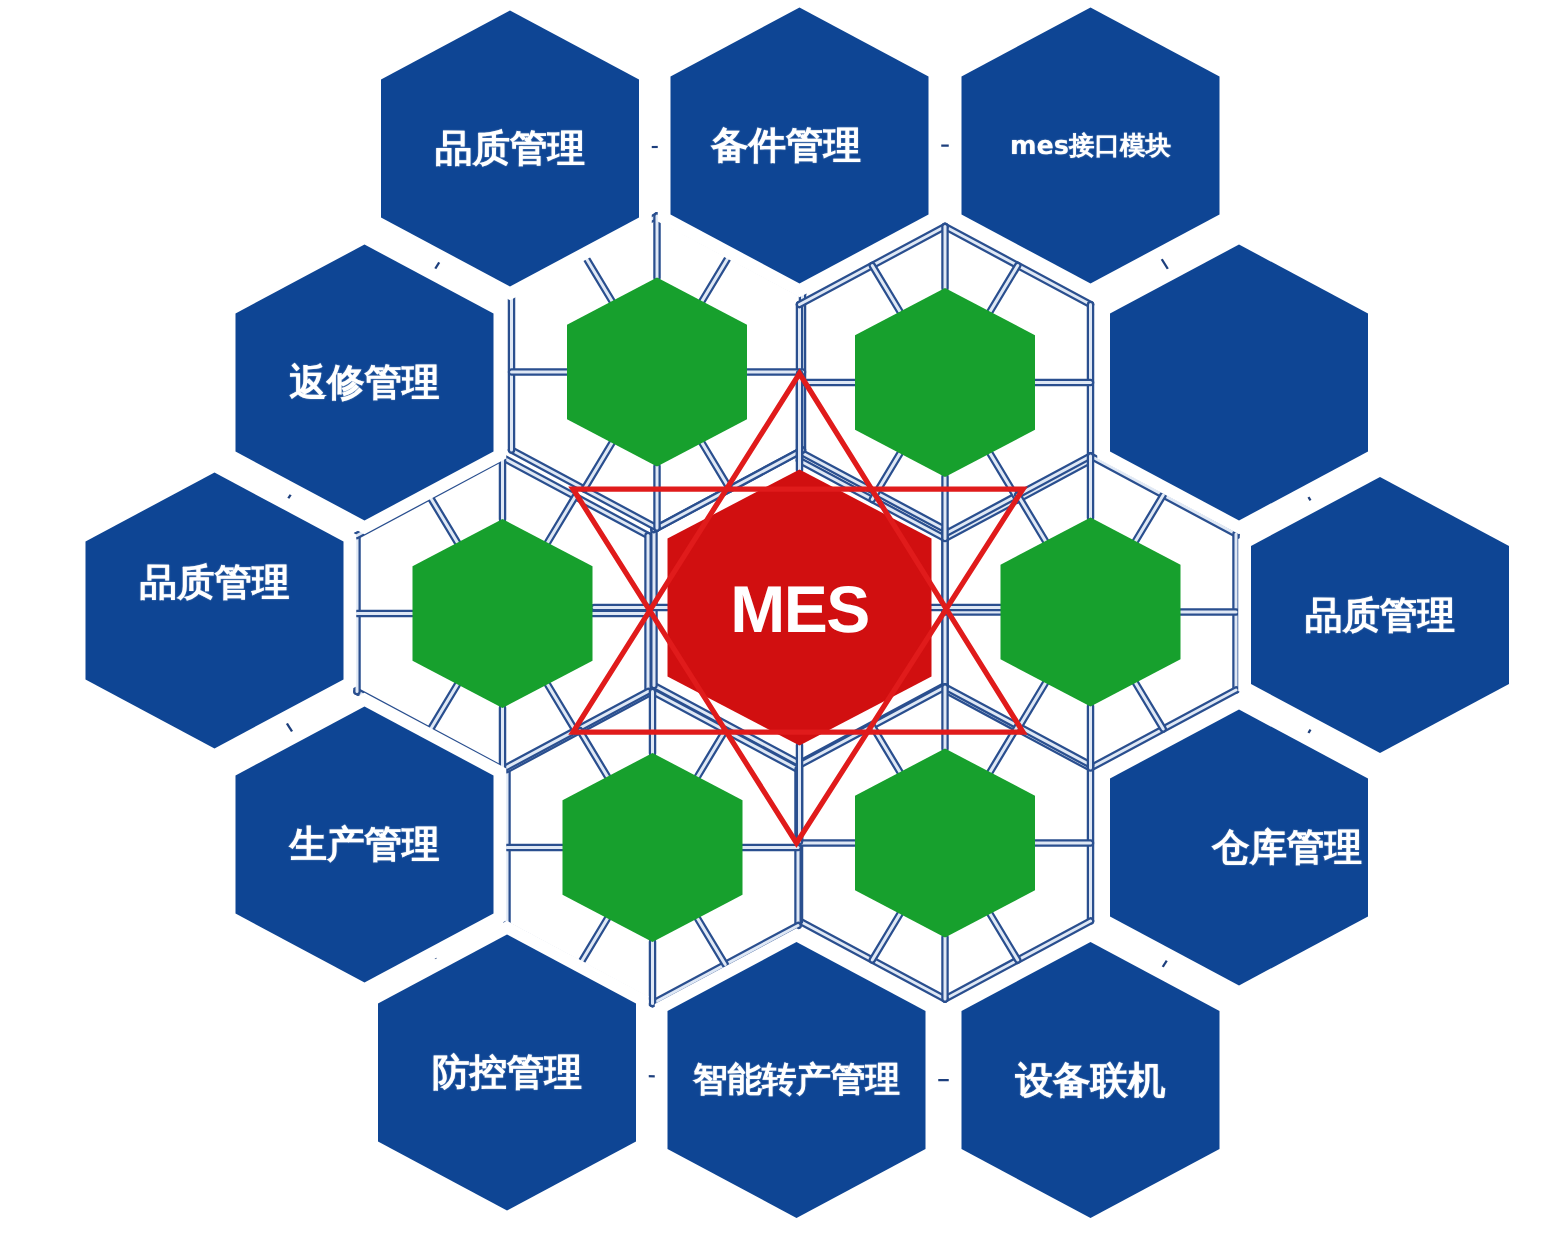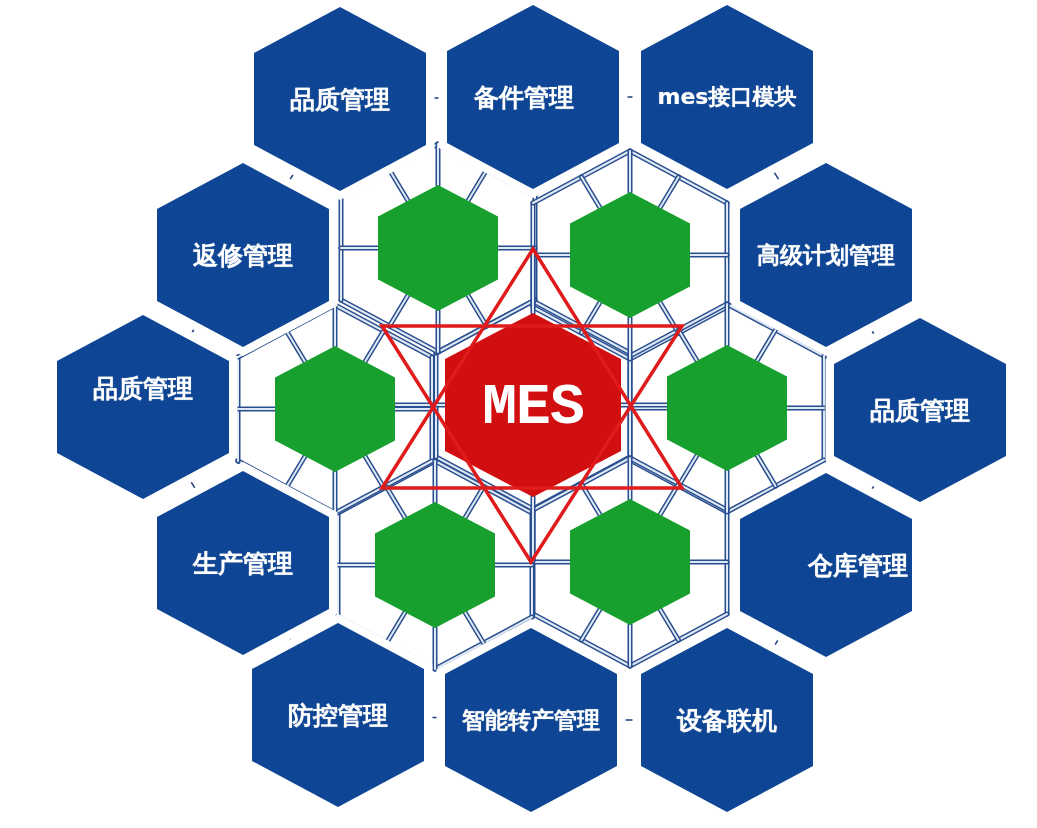--- a/index.html
+++ b/index.html
@@ -3,22 +3,22 @@
 <meta charset="utf-8">
 <style>
   html, body { margin:0; padding:0; background:#ffffff; }
   body { width:1037px; height:828px; overflow:hidden; position:relative;
          font-family:"DejaVu Sans","Liberation Sans",sans-serif; }
   #stage { position:absolute; left:0; top:0; width:1037px; height:828px; }
   .hex-label { position:absolute; transform:translate(-50%,-50%); color:#ffffff;
                font-weight:bold; white-space:nowrap; font-size:25px; letter-spacing:0px;
                text-shadow:0 0 1px rgba(255,255,255,0.6); pointer-events:auto; }
   .center-label { position:absolute; transform:translate(-50%,-50%); color:#ffffff;
-                  font-family:Liberation Mono, monospace; font-weight:bold;
-                  font-size:58px; letter-spacing:-1px; }
+                  font-family:Liberation Sans, sans-serif; font-weight:bold;
+                  font-size:44px; letter-spacing:-1px; }
 </style>
 </head>
 <body>
 
 <div id="stage">
   <svg id="svg" width="1037" height="828" viewBox="0 0 1037 828" xmlns="http://www.w3.org/2000/svg">
     <g id="lattice">
         <line x1="533" y1="301" x2="630" y2="353" stroke="#2a4f8f" stroke-width="5" stroke-linecap="round"></line>
         <line x1="533" y1="301" x2="630" y2="353" stroke="#dfe8f5" stroke-width="2" stroke-linecap="round"></line>
         <line x1="630" y1="353" x2="630" y2="457" stroke="#2a4f8f" stroke-width="5" stroke-linecap="round"></line>
@@ -261,22 +261,21 @@
       </g>
     <g id="star">
         <polygon points="533,249 382,488 682,488" fill="none" stroke="#e01b1b" stroke-width="3.5" stroke-linejoin="miter"></polygon>
         <polygon points="382,326 682,326 531,562" fill="none" stroke="#e01b1b" stroke-width="3.5" stroke-linejoin="miter"></polygon>
       </g>
   </svg>
 
   
   <div class="hex-label" style="left: 340px; top: 99px;">品质管理</div>
   <div class="hex-label" style="left: 524px; top: 97px;">备件管理</div>
-  <div class="hex-label" style="left: 727px; top: 97px; font-size: 22px;">mes接口模块</div>
-  <div class="hex-label" style="left: 826px; top: 255px; font-size: 23px;">高级计划管理</div>
+  <div class="hex-label" style="left: 727px; top: 97px; font-size: 17px;">mes接口模块</div>
   <div class="hex-label" style="left: 920px; top: 410px;">品质管理</div>
   <div class="hex-label" style="left: 826px; top: 565px; margin-left: 32px;">仓库管理</div>
   <div class="hex-label" style="left: 727px; top: 720px;">设备联机</div>
   <div class="hex-label" style="left: 531px; top: 720px; font-size: 23px;">智能转产管理</div>
   <div class="hex-label" style="left: 338px; top: 715px;">防控管理</div>
   <div class="hex-label" style="left: 243px; top: 563px;">生产管理</div>
   <div class="hex-label" style="left: 143px; top: 388px;">品质管理</div>
   <div class="hex-label" style="left: 243px; top: 255px;">返修管理</div>
 
   <div class="center-label" style="left: 533px; top: 407px;">MES</div>

